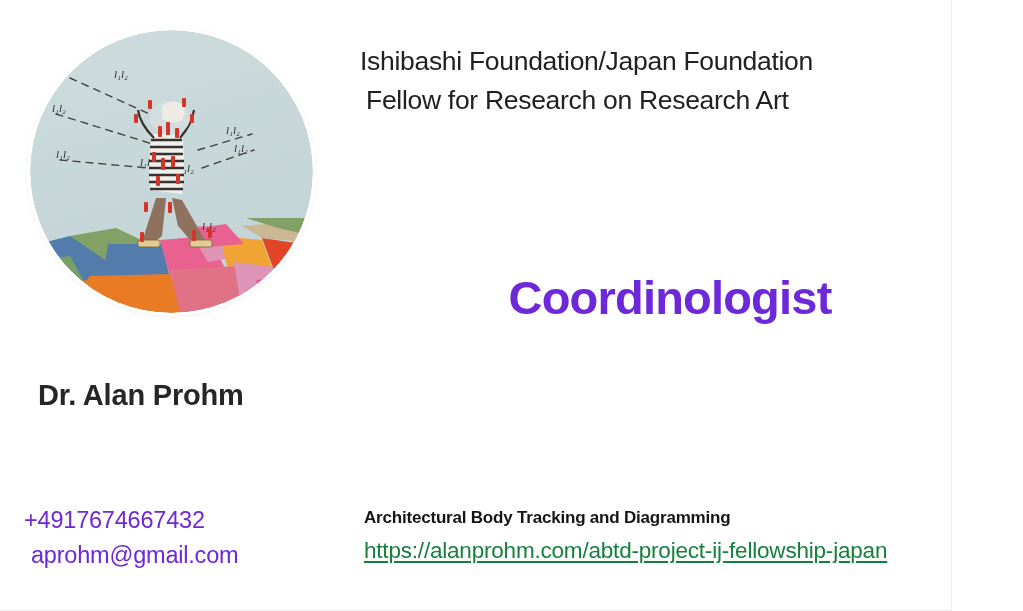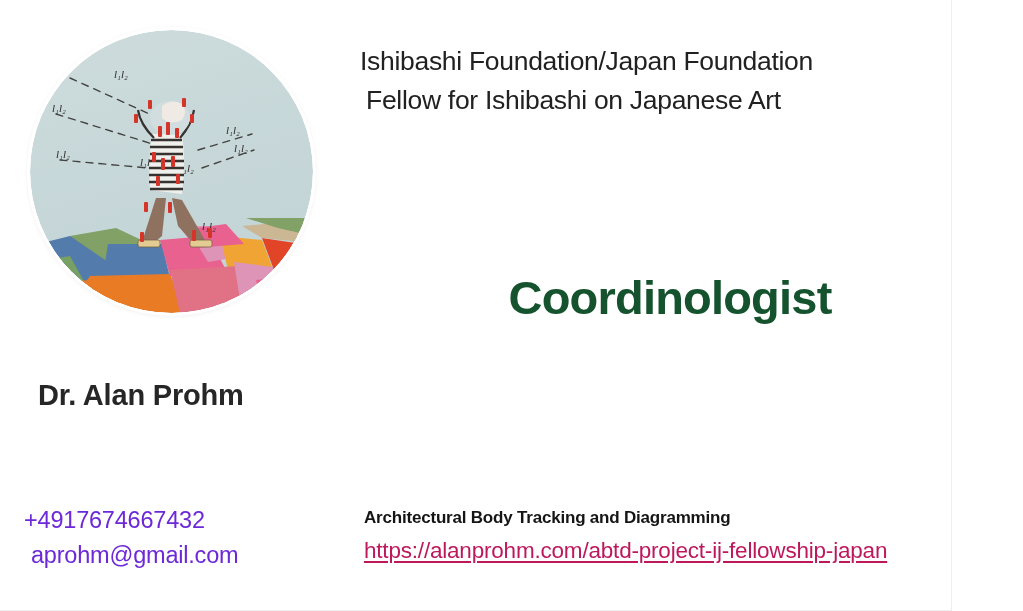--- a/index.html
+++ b/index.html
@@ -57,21 +57,21 @@
 
   .role-title {
     position: absolute;
     left: 360px;
     top: 270px;
     width: 620px;
     text-align: center;
     font-size: 47px;
     font-weight: bold;
     letter-spacing: -0.8px;
-    color: #14532d;
+    color: #6d28d9;
   }
 
   .person-name {
     position: absolute;
     left: 38px;
     top: 379px;
     font-size: 29px;
     font-weight: 700;
     color: #262626;
     letter-spacing: -0.2px;
@@ -99,21 +99,21 @@
     letter-spacing: -0.2px;
   }
   .project .proj-title { font-weight: bold; font-size: 17px; }
   .project .proj-url {
     display: inline-block;
     margin-top: 3px;
     font-weight: 400;
     font-size: 22.5px;
     text-decoration: underline;
     text-underline-offset: 3px;
-    color: #be185d;
+    color: #15803d;
   }
 </style>
 </head>
 <body>
 
 <div id="card">
 
   <div class="photo-wrap">
     <div class="photo">
       <svg viewBox="0 0 283 283" preserveAspectRatio="xMidYMid slice" aria-hidden="true">
@@ -225,21 +225,21 @@
           </g>
 
           <rect x="0" y="0" width="283" height="283" fill="#ffffff" opacity="0.05"></rect>
         </g>
       </svg>
     </div>
   </div>
 
   <div class="fellowship">
     <div class="ln1">Ishibashi Foundation/Japan Foundation</div>
-    <div class="ln2">Fellow for Ishibashi on Japanese Art</div>
+    <div class="ln2">Fellow for Research on Research Art</div>
   </div>
 
   <div class="role-title">Coordinologist</div>
 
   <div class="person-name">Dr. Alan Prohm</div>
 
   <div class="contact">
     <div class="phone">+4917674667432</div>
     <div class="email">aprohm@gmail.com</div>
   </div>

